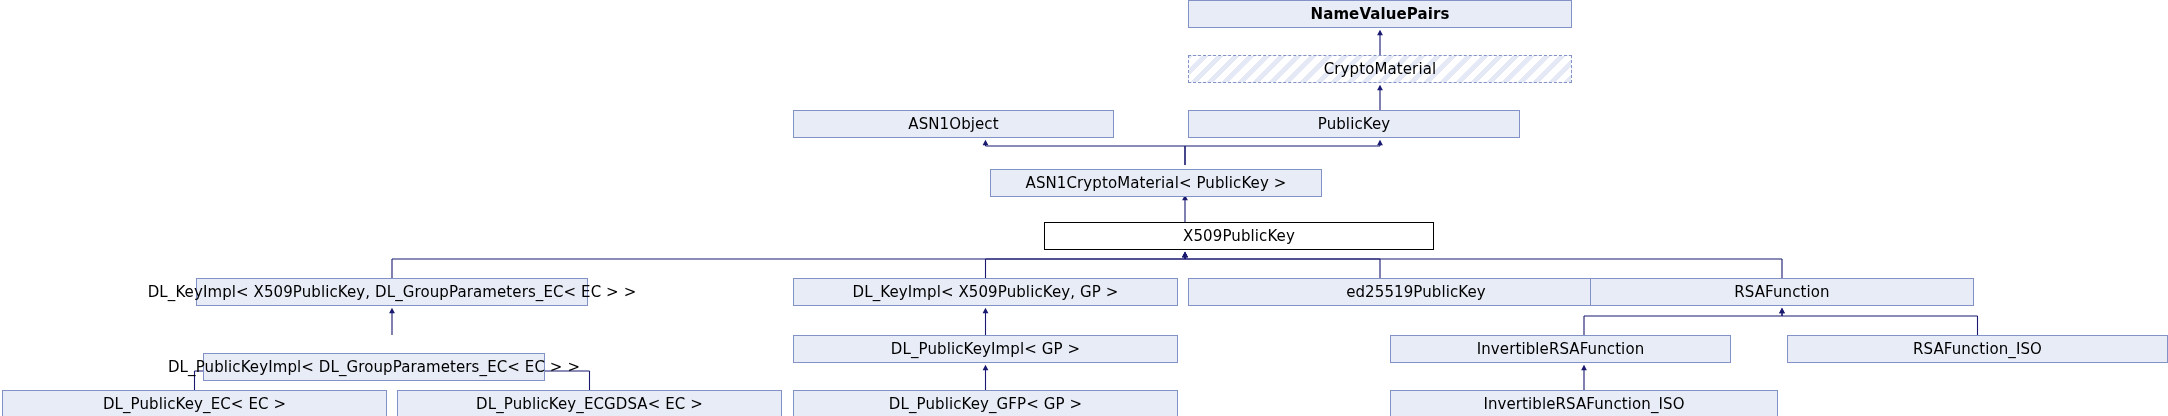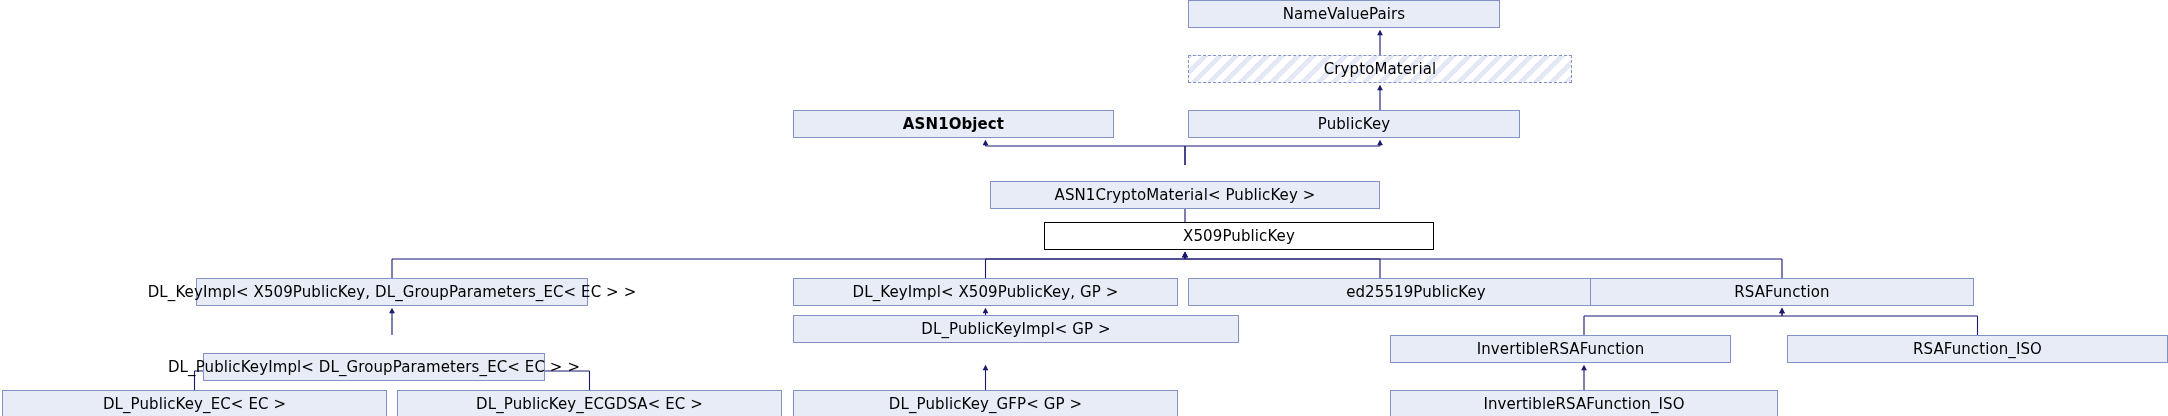--- a/index.html
+++ b/index.html
@@ -145,54 +145,54 @@
         <line x1="392" y1="371" x2="392" y2="370" stroke="#191970" stroke-width="1.1" marker-end="url(#arrowhead)"></line>
       </g>
       <g>
         <line x1="985.5" y1="390" x2="985.5" y2="370" stroke="#191970" stroke-width="1.1" marker-end="url(#arrowhead)"></line>
       </g>
       <g>
         <line x1="1584" y1="390" x2="1584" y2="370" stroke="#191970" stroke-width="1.1" marker-end="url(#arrowhead)"></line>
       </g>
     </svg>
   <div id="nodes">
-      <div class="node normal" id="node-namevaluepairs" style="left: 1188px; top: 0px; width: 312px;">
+      <div class="node normal" id="node-namevaluepairs" style="left: 1188px; top: 0px; width: 384px; font-weight: bold;">
         <span class="label">NameValuePairs</span>
       </div>
       <div class="node abstract" id="node-cryptomaterial" style="left: 1188px; top: 55px; width: 384px;">
         <span class="label">CryptoMaterial</span>
       </div>
-      <div class="node normal" id="node-asn1object" style="left: 793px; top: 110px; width: 321px; font-weight: bold;">
+      <div class="node normal" id="node-asn1object" style="left: 793px; top: 110px; width: 321px;">
         <span class="label">ASN1Object</span>
       </div>
       <div class="node normal" id="node-publickey" style="left: 1188px; top: 110px; width: 332px;">
         <span class="label">PublicKey</span>
       </div>
-      <div class="node normal" id="node-asn1cryptomaterial" style="left: 990px; top: 181px; width: 390px;">
+      <div class="node normal" id="node-asn1cryptomaterial" style="left: 990px; top: 169px; width: 332px;">
         <span class="label">ASN1CryptoMaterial&lt; PublicKey &gt;</span>
       </div>
       <div class="node current" id="node-x509publickey" style="left: 1044px; top: 222px; width: 390px;">
         <span class="label">X509PublicKey</span>
       </div>
       <div class="node normal" id="node-dl_keyimpl_ec" style="left: 196px; top: 278px; width: 392px;">
         <span class="label">DL_KeyImpl&lt; X509PublicKey, DL_GroupParameters_EC&lt; EC &gt; &gt;</span>
       </div>
       <div class="node normal" id="node-dl_keyimpl_gp" style="left: 793px; top: 278px; width: 385px;">
         <span class="label">DL_KeyImpl&lt; X509PublicKey, GP &gt;</span>
       </div>
       <div class="node normal" id="node-ed25519publickey" style="left: 1188px; top: 278px; width: 456px;">
         <span class="label">ed25519PublicKey</span>
       </div>
       <div class="node normal" id="node-rsafunction" style="left: 1590px; top: 278px; width: 384px;">
         <span class="label">RSAFunction</span>
       </div>
       <div class="node normal" id="node-dl_publickeyimpl_ec" style="left: 203px; top: 353px; width: 342px;">
         <span class="label">DL_PublicKeyImpl&lt; DL_GroupParameters_EC&lt; EC &gt; &gt;</span>
       </div>
-      <div class="node normal" id="node-dl_publickeyimpl_gp" style="left: 793px; top: 315px; width: 446px;">
+      <div class="node normal" id="node-dl_publickeyimpl_gp" style="left: 793px; top: 335px; width: 385px;">
         <span class="label">DL_PublicKeyImpl&lt; GP &gt;</span>
       </div>
       <div class="node normal" id="node-invertiblersafunction" style="left: 1390px; top: 335px; width: 341px;">
         <span class="label">InvertibleRSAFunction</span>
       </div>
       <div class="node normal" id="node-rsafunction_iso" style="left: 1787px; top: 335px; width: 381px;">
         <span class="label">RSAFunction_ISO</span>
       </div>
       <div class="node normal" id="node-dl_publickey_ec" style="left: 2px; top: 390px; width: 385px;">
         <span class="label">DL_PublicKey_EC&lt; EC &gt;</span>

